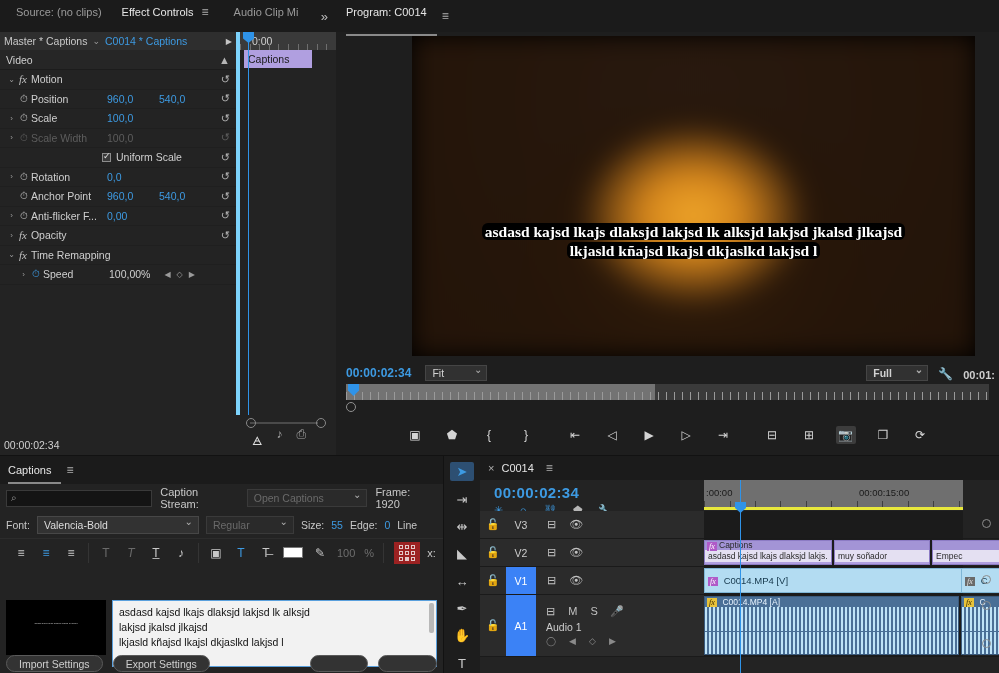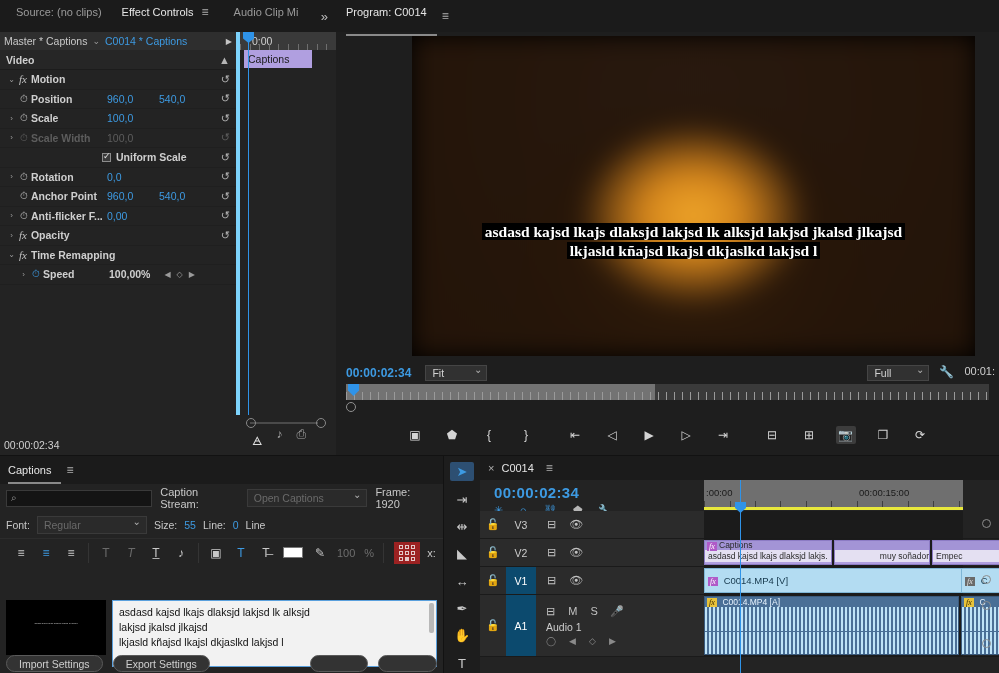--- a/index.html
+++ b/index.html
@@ -30,21 +30,21 @@
   .ec-left{ position:absolute; left:0; top:0; width:240px; bottom:0; border-right:4px solid #7dd3fc;}
   .ec-right{ position:absolute; left:240px; top:0; right:0; bottom:0; background:#232323; }
   .ec-masterbar{ display:flex; align-items:center; height:18px; background:#2e2e2e; padding:0 4px; gap:5px; font-size:10.5px;}
   .ec-masterbar .arrow{ margin-left:auto; color:#c6c6c6; font-size:8px;}
   .ec-group{ height:20px; display:flex; align-items:center; padding-left:6px; border-bottom:1px solid #1c1c1c; background:#262626;}
   .ec-row{ height:19.5px; display:flex; align-items:center; padding-left:6px; border-bottom:1px solid #1f1f1f; position:relative;}
   .tw{ width:11px; text-align:center; color:#9a9a9a; font-size:8px; }
   .fx{ font-style:italic; font-family:"Liberation Serif",serif; color:#c0c0c0; padding:0 4px 0 2px; font-size:11px;}
   .stopwatch{ width:14px; text-align:center; color:#b9b9b9; font-size:10px;}
   .stopwatch.on{ color:#3d9ae2; }
-  .plabel{ font-size:10.5px; color:#cfcfcf;font-weight:bold; }
+  .plabel{ font-size:10.5px; color:#cfcfcf; }
   .pval{ color:#3d9ae2; font-size:10.5px; }
   .reset{ position:absolute; right:6px; color:#b5b5b5; font-size:11px; }
   .ec-row.disabled .plabel,.ec-row.disabled .pval,.ec-row.disabled .stopwatch,.ec-row.disabled .reset{ color:#5d5d5d;}
   .cbx{ width:9px;height:9px;border:1px solid #8c8c8c;background:#3a3a3a;display:inline-block;position:relative;margin-right:5px;}
   .cbx.checked::after{ content:"✓"; position:absolute; left:0px; top:-3px; font-size:9px; color:#e0e0e0;}
   .spd-nav{ display:flex; gap:6px; margin-left:14px; color:#9a9a9a; font-size:8px; }
 
   
   .ecr-head{ height:18px; background:#3a3a3a; position:relative; overflow:hidden;}
   .ecr-tc{ color:#d0d0d0; font-size:10.5px; padding-left:12px; line-height:18px;}
@@ -70,27 +70,27 @@
   .blurimg{ position:absolute; inset:0;
     background:
       radial-gradient(ellipse 130px 105px at 50% 56%, #f0a72a 0%, #d4851c 38%, #7a4a12 66%, rgba(40,22,8,0.85) 88%),
       radial-gradient(ellipse 230px 200px at 50% 70%, #5a3a14 0%, rgba(30,18,8,0.8) 60%, rgba(0,0,0,0) 85%),
       radial-gradient(circle at 50% 20%, #2a2a33 0%, #14141a 55%, #07070a 100%),
       #080808;
     filter: blur(12px);
   }
   .cap-overlay{ position:absolute; left:0; right:0; top:58%; text-align:center;
     font-family:"Liberation Serif", serif; font-weight:bold; font-size:15.5px; line-height:19px; }
-  .cap-overlay span{ background:#000; color:#fff; padding:0 3px; }
+  .cap-overlay span{ background:#000; color:#fff; padding:0 3px;border-radius:6px; }
   #pg-ctrlrow{ position:absolute; top:362px; left:0; right:0; height:22px; display:flex; align-items:center;}
   #pg-tc{ color:#3d9ae2; font-size:12px; font-weight:bold; padding-left:10px;}
   .select{ background:#313131; border:1px solid #454545; color:#d2d2d2; font-size:10.5px;
     height:16px; line-height:14px; padding:0 14px 0 6px; position:relative; display:inline-block; min-width:62px;}
   .select::after{ content:"⌄"; position:absolute; right:4px; top:-3px; color:#b0b0b0; font-size:10px;}
-  #pg-right{ margin-left:auto; display:flex; align-items:flex-start; gap:10px; padding-right:4px;}
+  #pg-right{ margin-left:auto; display:flex; align-items:flex-end; gap:10px; padding-right:4px;font-weight:bold;}
   #pg-scrub{ position:absolute; top:384px; left:10px; right:10px; height:16px; background:#3a3a3a;}
   #pg-scrub .workarea{ position:absolute; left:0; width:48%; top:0; bottom:0; background:#737373;}
   #pg-scrub .ticks{ position:absolute; left:0; right:0; bottom:0; height:8px;
      background-image:repeating-linear-gradient(to right,#9a9a9a 0 1px,transparent 1px 8px);}
   #pg-scrub .cti{ position:absolute; left:2px; top:0; width:11px;height:12px;background:#2f93e8;
      clip-path:polygon(0 0,100% 0,100% 55%,50% 100%,0 55%);}
   #pg-marker{ position:absolute; top:402px; left:10px; width:10px; height:10px; border:1px solid #909090; border-radius:50%;}
   #pg-transport{ position:absolute; top:418px; left:0; right:0; height:34px; display:flex;
      align-items:center; justify-content:center; gap:17px; color:#d4d4d4;}
   #pg-transport .btn{ width:20px;height:18px;display:flex;align-items:center;justify-content:center;font-size:12px;}
@@ -144,21 +144,21 @@
   #tl-ruler{ position:absolute; top:24px; left:224px; right:36px; height:30px; background:#6f6f6f;}
   #tl-ruler .lbl{ position:absolute; top:7px; color:#1a1a1a; font-size:9.5px;}
   #tl-ruler .ticks{ position:absolute; left:0; right:0; bottom:3px; height:6px;
       background-image:repeating-linear-gradient(to right,#3e3e3e 0 1px,transparent 1px 25.5px);}
   #tl-workbar{ position:absolute; top:51px; left:224px; right:36px; height:3px; background:#e8e83c;}
   #tl-tracks{ position:absolute; top:55px; left:0; right:0; bottom:0;}
   .trk{ position:relative; height:28px; border-bottom:1px solid #1a1a1a;}
   .trk-head{ position:absolute; left:0; top:0; width:224px; height:100%; background:#2b2b2b; display:flex; align-items:center;}
   .lockico{ width:26px; text-align:center; color:#b4b4b4; font-size:11px;}
   .trkname{ width:30px; height:100%; display:flex; align-items:center; justify-content:center; font-size:10.5px; color:#cdcdcd;}
-  .trkname.sel{ background:#0c4a6e; color:#fff;}
+  .trkname.sel{ background:#3b82f6; color:#fff;}
   .trk-btns{ display:flex; gap:13px; padding-left:11px; color:#c2c2c2; font-size:11px;}
   .trk-body{ position:absolute; left:224px; top:0; right:36px; height:100%; background:#1b1b1b;}
   .clip{ position:absolute; top:1px; bottom:1px; overflow:hidden; font-size:9.5px;}
   .clip.cap{ background:#b09fe0; border:1px solid #8c7bc4;}
   .clip.cap .hdr{ height:9px; background:#a394d6; color:#2a2a2a; font-size:8.5px; padding-left:14px; line-height:9px;}
   .clip.cap .txt{ background:#e4e0f2; color:#2b2b2b; font-size:8.5px; padding-left:3px; line-height:12px; white-space:nowrap;}
   .clip.vid{ background:#b3dcf2; border:1px solid #7fb6d6; color:#14364a; padding-left:3px; line-height:24px;}
   .clip.aud{ background:#4a6f96; border:1px solid #3a5a7c; color:#e8f4ff;}
   .fxb{ display:inline-block; width:10px;height:9px; background:#b05ac8; color:#fff; font-style:italic;
      font-family:"Liberation Serif",serif; font-size:8px; text-align:center; line-height:9px; vertical-align:middle; margin-right:3px;}
@@ -381,24 +381,25 @@
       <span id="cp-search">
         <span class="mag">⌕</span>
       </span>
       <span>Caption Stream:</span>
       <span class="fontsel dis" style="width:122px">Open Captions</span>
       <span>Frame: 1920</span>
     </div>
 
     <div id="cp-font-row">
       <span>Font:</span>
-      <span class="fontsel dis" style="width:110px">Regular</span>
+      <span class="fontsel">Valencia-Bold</span>
+      <span class="fontsel dis" style="width:88px">Regular</span>
       <span>Size:</span>
       <span class="blue">55</span>
-      <span>Line:</span>
+      <span>Edge:</span>
       <span class="blue">0</span>
       <span>Line</span>
     </div>
 
     <div id="cp-tools">
       <span class="tgrp">
         <span class="tico">≡</span>
         <span class="tico act">≡</span>
         <span class="tico">≡</span>
       </span>
@@ -520,21 +521,21 @@
           <div class="trk-body">
             <div class="clip cap" style="left:0px;width:128px">
               <div class="hdr">
                 <span class="fxb" style="position:absolute;left:2px;top:1px">fx</span>
                 <span>Captions</span>
               </div>
               <div class="txt">asdasd kajsd lkajs dlaksjd lakjs.</div>
             </div>
             <div class="clip cap" style="left:130px;width:96px">
               <div class="hdr"></div>
-              <div class="txt" style="text-align:right">muy soñador</div>
+              <div class="txt" style="text-align:left">muy soñador</div>
             </div>
             <div class="clip cap" style="left:228px;width:68px">
               <div class="hdr"></div>
               <div class="txt">Empec</div>
             </div>
           </div>
         </div>
 
         <div class="trk">
           <div class="trk-head">

